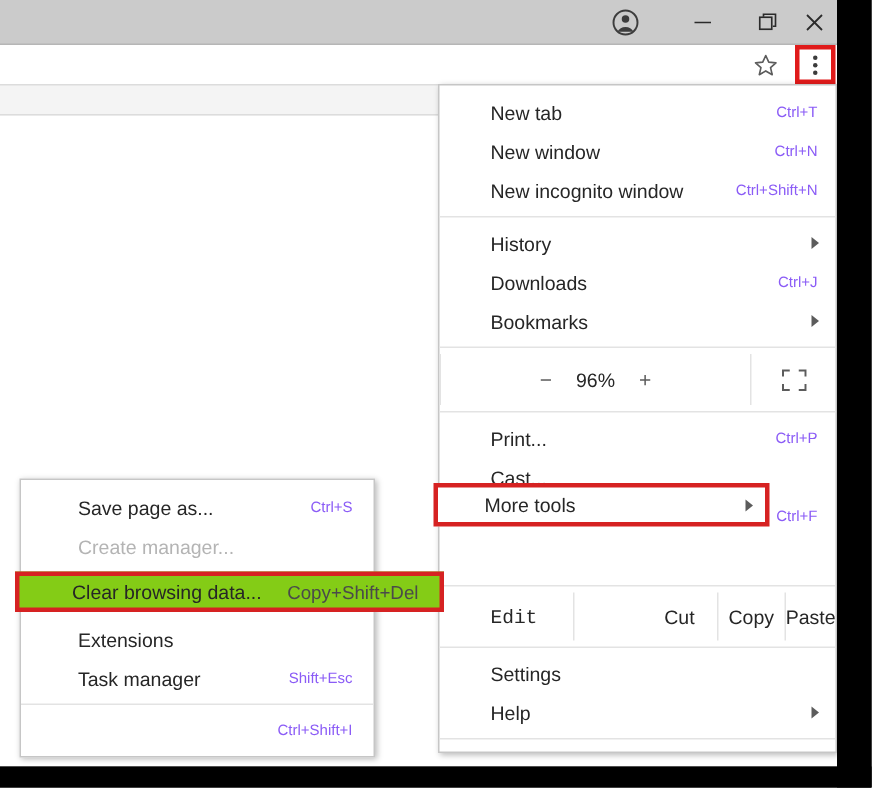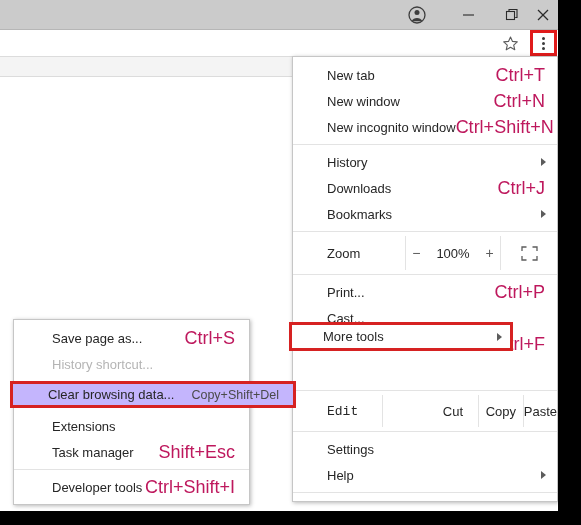--- a/index.html
+++ b/index.html
@@ -145,22 +145,22 @@
     align-items: center;
     padding: 0 12px 0 34px;
     box-sizing: border-box;
     white-space: nowrap;
   }
   .menu-item .label {
     flex: 0 0 auto;
   }
   .menu-item .accel {
     margin-left: auto;
-    color: #be185d;
-    font-size: 18px;
+    color: #8b5cf6;
+    font-size: 10px;
   }
   .menu-item.disabled .label { color: #b4b4b4; }
   .menu-item.disabled .accel { color: #cfcfcf; }
   .menu-sep {
     height: 1px;
     background: #e3e3e3;
     margin: 4px 0;
   }
   .submenu-arrow {
     position: absolute;
@@ -282,21 +282,21 @@
 
   
   #clear-data-highlight {
     position: absolute;
     left: 10px;
     top: 381px;
     width: 286px;
     height: 27px;
     border: 3px solid #d62222;
     box-sizing: border-box;
-    background: #c4b5fd;
+    background: #84cc16;
     z-index: 30;
     display: flex;
     align-items: center;
     padding: 0 14px 0 35px;
     font-size: 13px;
     color: #262626;
   }
   #clear-data-highlight .accel {
     margin-left: auto;
     color: #4a4a4a;
@@ -400,24 +400,23 @@
       <span class="accel">Ctrl+J</span>
     </div>
     <div class="menu-item">
       <span class="label">Bookmarks</span>
       <span class="submenu-arrow"></span>
     </div>
 
     <div class="menu-sep"></div>
 
     <div id="zoom-row">
-      <div class="zoom-label">Zoom</div>
       <div class="zoom-controls">
         <span class="sym">−</span>
-        <span class="pct">100%</span>
+        <span class="pct">96%</span>
         <span class="sym">+</span>
       </div>
       <div class="zoom-full">
         <svg width="17" height="15" viewBox="0 0 17 15">
           <path d="M1 5 V1 H5.5" fill="none" stroke="#5c5c5c" stroke-width="1.3"></path>
           <path d="M11.5 1 H16 V5" fill="none" stroke="#5c5c5c" stroke-width="1.3"></path>
           <path d="M16 10 V14 H11.5" fill="none" stroke="#5c5c5c" stroke-width="1.3"></path>
           <path d="M5.5 14 H1 V10" fill="none" stroke="#5c5c5c" stroke-width="1.3"></path>
         </svg>
       </div>
@@ -463,41 +462,40 @@
     <div class="menu-sep"></div>
 
   </div>
 
   <div class="menu-panel" id="more-tools-submenu">
     <div class="menu-item">
       <span class="label">Save page as...</span>
       <span class="accel">Ctrl+S</span>
     </div>
     <div class="menu-item disabled">
-      <span class="label">History shortcut...</span>
+      <span class="label">Create manager...</span>
       <span class="accel"></span>
     </div>
 
     <div class="menu-sep"></div>
 
     <div style="height:27px;"></div>
 
     <div class="menu-item">
       <span class="label">Extensions</span>
       <span class="accel"></span>
     </div>
     <div class="menu-item">
       <span class="label">Task manager</span>
       <span class="accel">Shift+Esc</span>
     </div>
 
     <div class="menu-sep"></div>
 
     <div class="menu-item">
-      <span class="label">Developer tools</span>
       <span class="accel">Ctrl+Shift+I</span>
     </div>
   </div>
 
   <div id="clear-data-highlight">
     <span class="label">Clear browsing data...</span>
     <span class="accel">Copy+Shift+Del</span>
   </div>
 
   <div id="more-tools-highlight">

